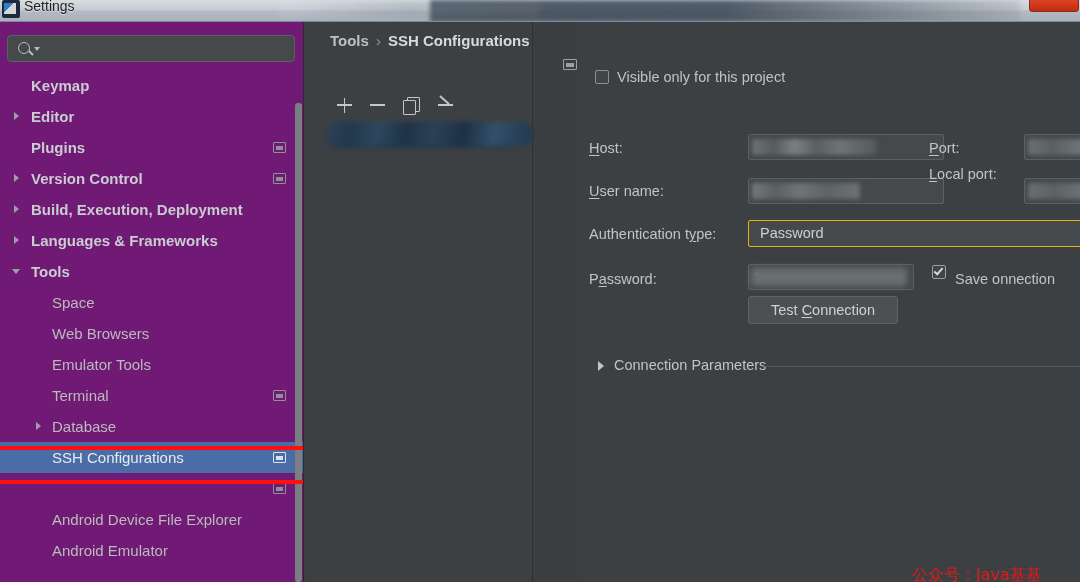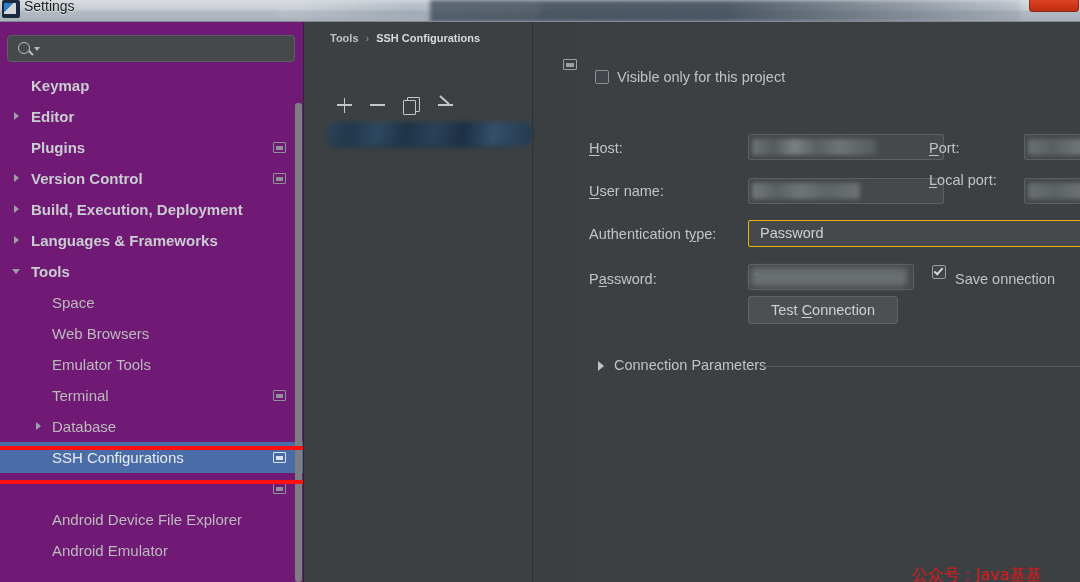--- a/index.html
+++ b/index.html
@@ -126,21 +126,21 @@
     pointer-events: none;
   }
 
   
   #midpanel {
     position: absolute; left: 305px; top: 0; width: 228px; height: 560px;
     background: #3c4043; border-right: 1px solid #2e3133;
   }
   #breadcrumb {
     position: absolute; left: 25px; top: 10px;
-    font-size: 11px; font-weight: bold; white-space: nowrap;
+    font-size: 15px; font-weight: bold; white-space: nowrap;
   }
   #breadcrumb .crumb { color: #bcc0c5; }
   #breadcrumb .sep { color: #8e9398; margin: 0 7px; font-weight: normal; }
   #breadcrumb .cur { color: #d7dade; }
   #bc-badge {
     position: absolute; left: 563px; top: 37px; width: 14px; height: 11px;
     border: 1px solid #9aa0a6; border-radius: 1px;
   }
   #bc-badge:after {
     content: ""; position: absolute; left: 2px; top: 3px;
@@ -380,21 +380,21 @@
     <div class="finput" style="left:446px; top:112px; width:96px;">
       <span class="redact" style="left:3px; top:4px; width:55px; height:16px;
             background:linear-gradient(90deg,#6b7073 0%,#5a5f62 45%,#72777a 100%);"></span>
     </div>
 
     <div class="flabel" style="left:11px; top:161px;"><u>U</u>ser name:</div>
     <div class="finput" style="left:170px; top:156px; width:196px;">
       <span class="redact" style="left:3px; top:4px; width:108px; height:16px;
             background:linear-gradient(90deg,#74797c 0%,#5b6063 22%,#707578 45%,#5e6366 68%,#6c7174 100%);"></span>
     </div>
-    <div class="flabel" style="left:351px; top:150px;"><u>L</u>ocal port:</div>
+    <div class="flabel" style="left:351px; top:144px;"><u>L</u>ocal port:</div>
     <div class="finput" style="left:446px; top:156px; width:96px;">
       <span class="redact" style="left:3px; top:4px; width:55px; height:16px;
             background:linear-gradient(90deg,#6a6f72 0%,#5c6164 48%,#6e7376 100%);"></span>
     </div>
 
     <div class="flabel" style="left:11px; top:204px;">Authentication t<u>y</u>pe:</div>
     <div id="auth-select">
       <span class="val">Password</span>
       <span class="caret"></span>
     </div>

